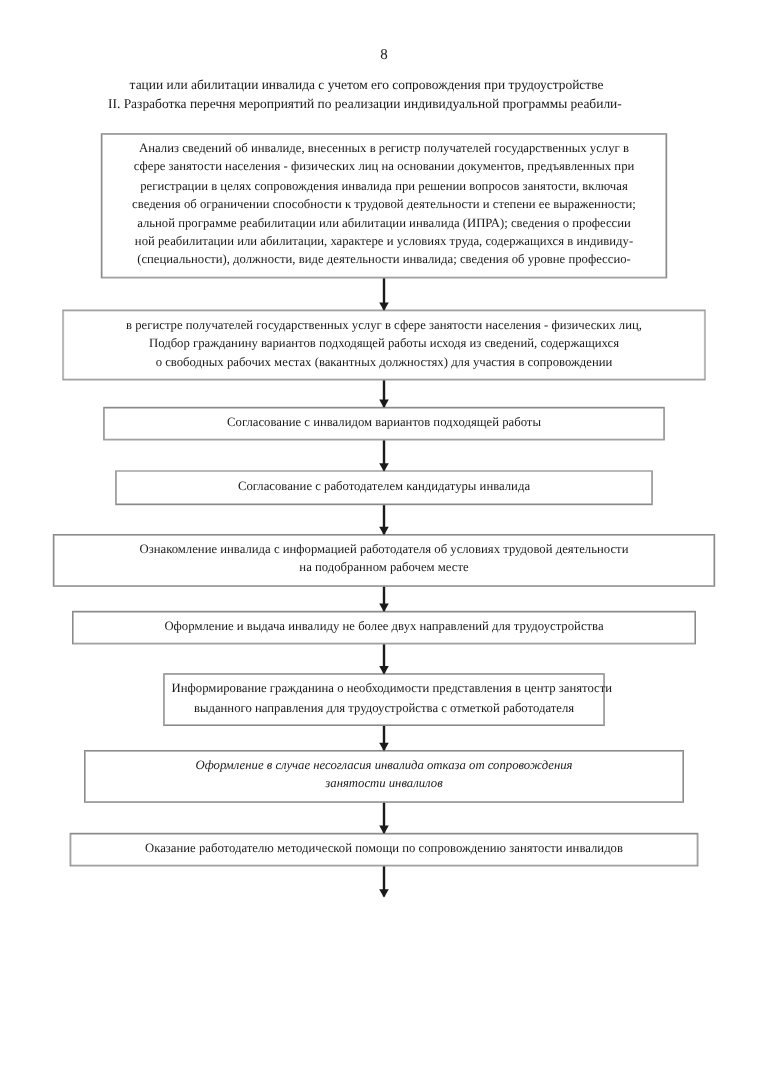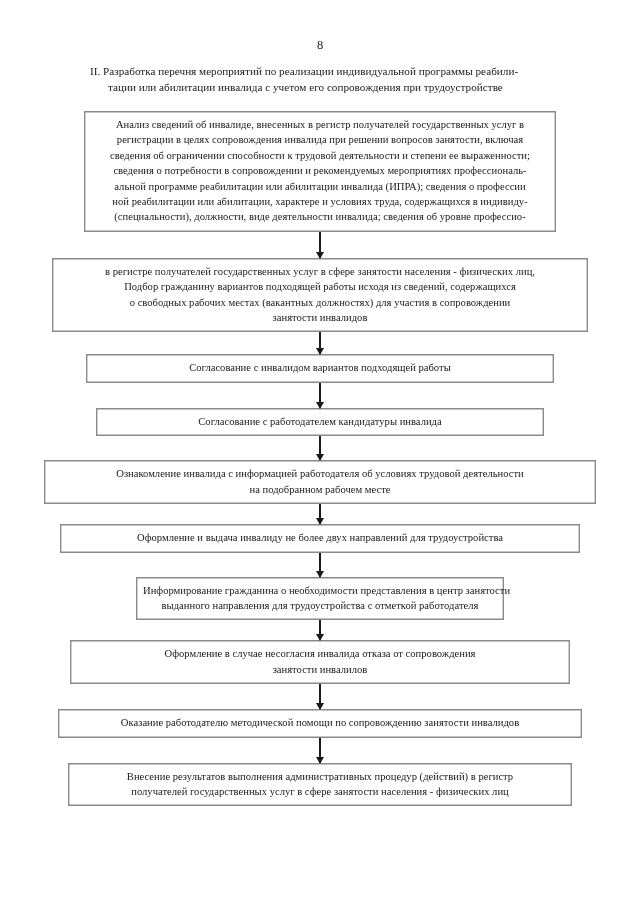--- a/index.html
+++ b/index.html
@@ -91,57 +91,56 @@
     border-right: 4px solid transparent;
     border-top: 7px solid #1a1a1a;
   }
   .n1 { width: 472px; }
   .n2 { width: 536px; }
   .n3 { width: 468px; }
   .n4 { width: 448px; }
   .n5 { width: 552px; }
   .n6 { width: 520px; }
   .n7 { width: 368px; }
-  .n8 { width: 500px; }
+  .n8 { width: 500px; font-style: italic; }
   .n9 { width: 524px; }
   .n10 { width: 504px; }
 </style>
 </head>
 <body>
 
 <div class="page">
 
   <div class="page-number">8</div>
 
   <div class="doc-heading">
+    <span class="ln indent">тации или абилитации инвалида с учетом его сопровождения при трудоустройстве</span>
     <span class="ln">II. Разработка перечня мероприятий по реализации индивидуальной программы реабили-</span>
-    <span class="ln indent">тации или абилитации инвалида с учетом его сопровождения при трудоустройстве</span>
   </div>
 
   <div class="flow">
 
     <div class="node n1">
       <span class="ln">Анализ сведений об инвалиде, внесенных в регистр получателей государственных услуг в</span>
+      <span class="ln">сфере занятости населения - физических лиц на основании документов, предъявленных при</span>
       <span class="ln">регистрации в целях сопровождения инвалида при решении вопросов занятости, включая</span>
       <span class="ln">сведения об ограничении способности к трудовой деятельности и степени ее выраженности;</span>
-      <span class="ln">сведения о потребности в сопровождении и рекомендуемых мероприятиях профессиональ-</span>
       <span class="ln">альной программе реабилитации или абилитации инвалида (ИПРА); сведения о профессии</span>
       <span class="ln">ной реабилитации или абилитации, характере и условиях труда, содержащихся в индивиду-</span>
       <span class="ln">(специальности), должности, виде деятельности инвалида; сведения об уровне профессио-</span>
     </div>
 
     <div class="connector" style="height:26px;">
       <div class="stem" style="height:26px;"></div>
     </div>
 
     <div class="node n2">
       <span class="ln">в регистре получателей государственных услуг в сфере занятости населения - физических лиц,</span>
       <span class="ln">Подбор гражданину вариантов подходящей работы исходя из сведений, содержащихся</span>
       <span class="ln">о свободных рабочих местах (вакантных должностях) для участия в сопровождении</span>
-      <span class="ln">занятости инвалидов</span>
     </div>
 
     <div class="connector" style="height:22px;">
       <div class="stem" style="height:22px;"></div>
     </div>
 
     <div class="node n3">
       <span class="ln">Согласование с инвалидом вариантов подходящей работы</span>
     </div>
 
@@ -193,19 +192,15 @@
     </div>
 
     <div class="node n9">
       <span class="ln">Оказание работодателю методической помощи по сопровождению занятости инвалидов</span>
     </div>
 
     <div class="connector" style="height:25px;">
       <div class="stem" style="height:25px;"></div>
     </div>
 
-    <div class="node n10">
-      <span class="ln">Внесение результатов выполнения административных процедур (действий) в регистр</span>
-      <span class="ln">получателей государственных услуг в сфере занятости населения - физических лиц</span>
-    </div>
 
   </div>
 </div>
 
 </body></html>

